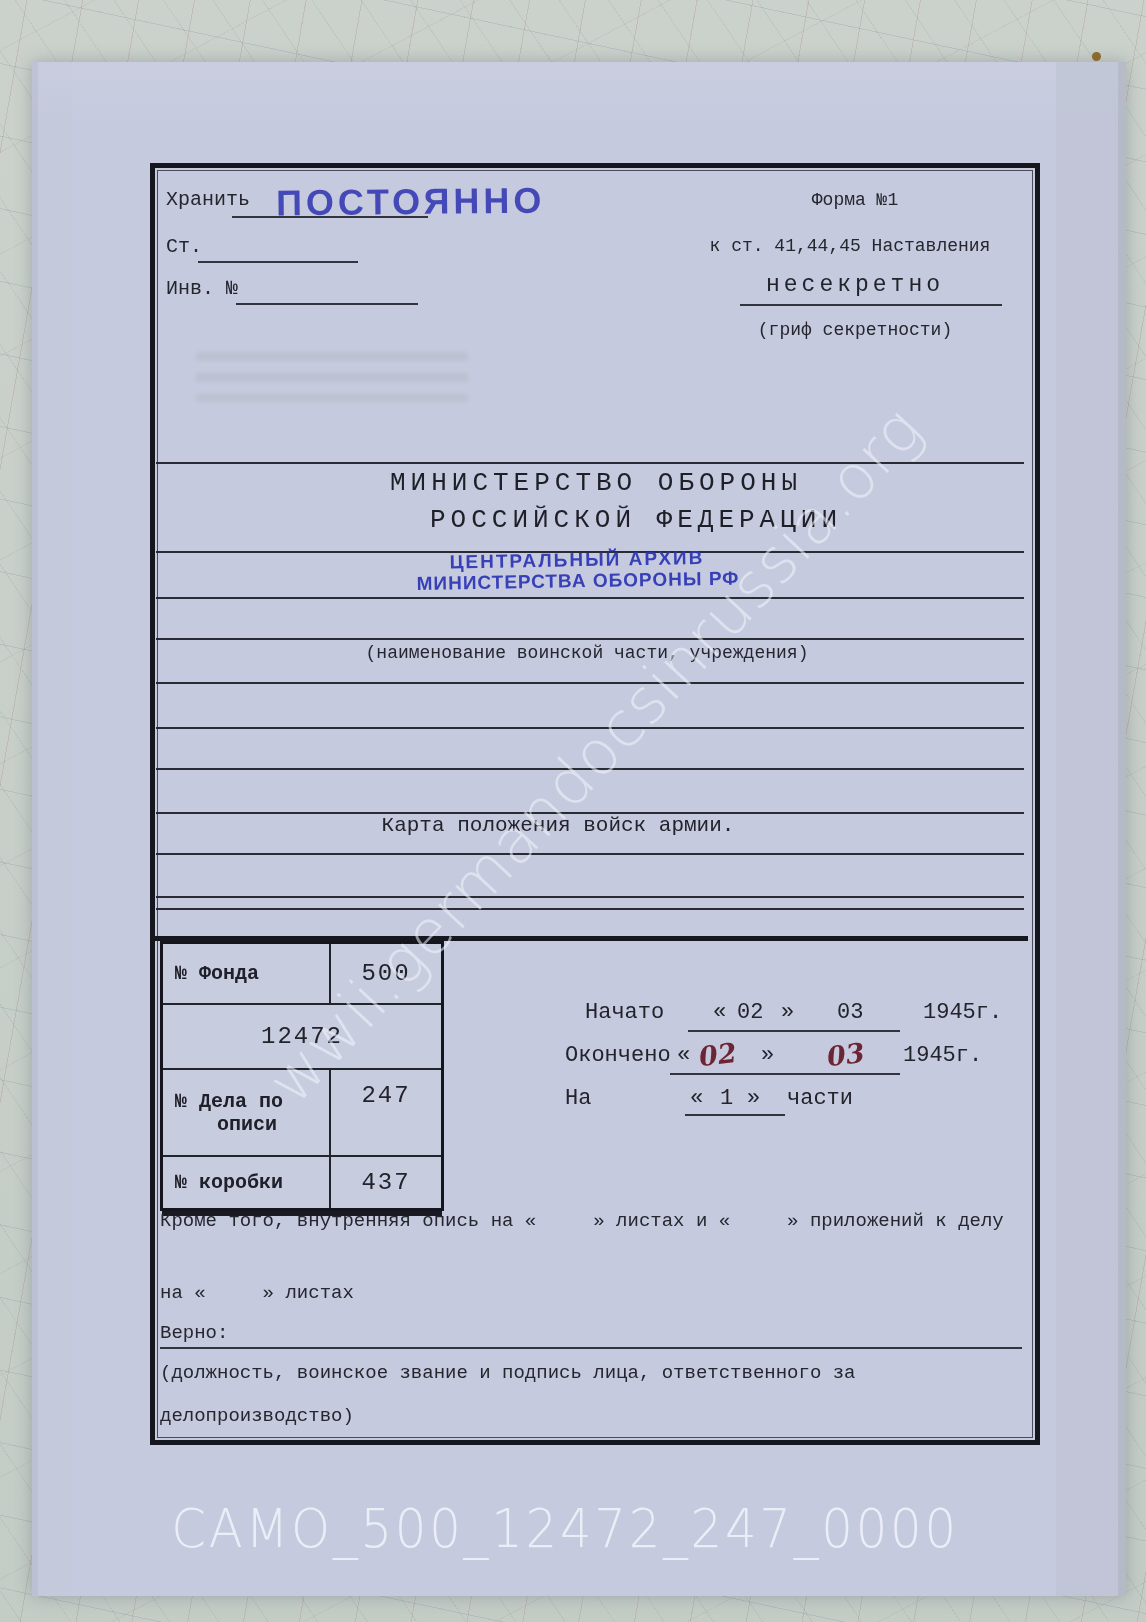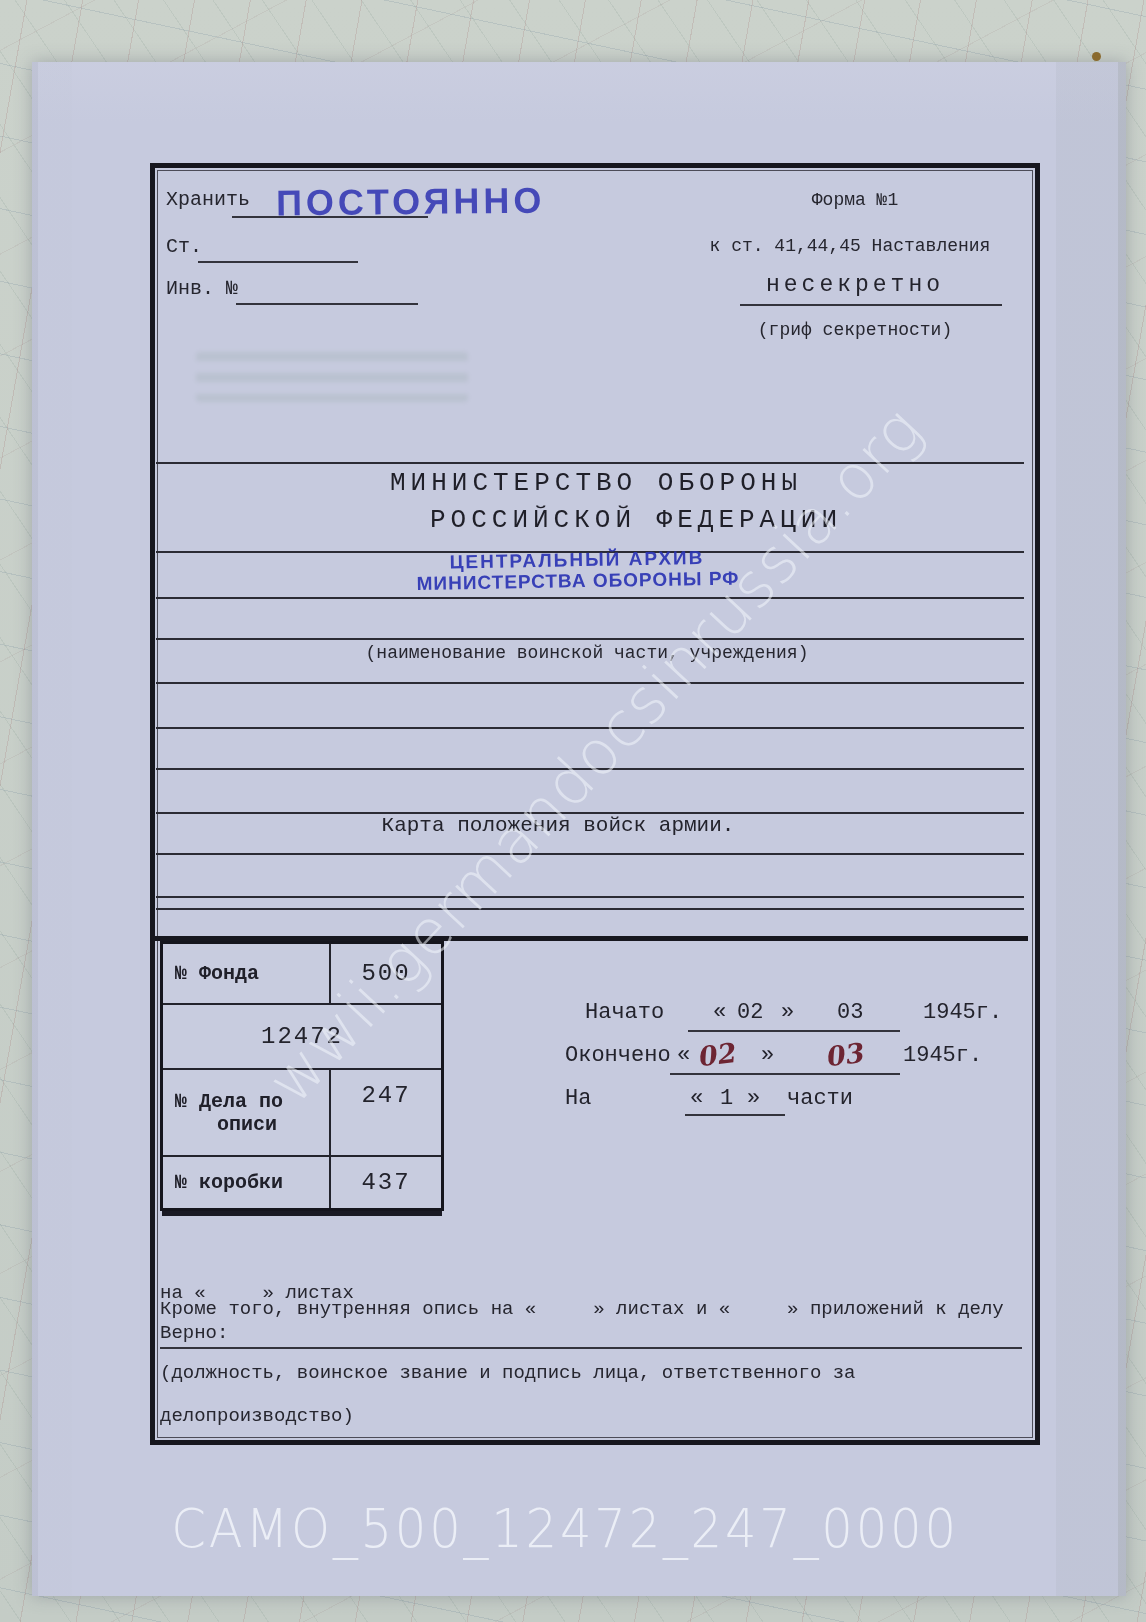--- a/index.html
+++ b/index.html
@@ -188,21 +188,21 @@
 
   <div class="drow" style="top:1086px;">
     <span style="left:0;">На</span>
     <span style="left:125px;">«</span>
     <span style="left:155px;">1</span>
     <span style="left:182px;">»</span>
     <span style="left:222px;">части</span>
   </div>
   <div class="uline" style="left:685px;top:1114px;width:100px;"></div>
 
-  <div class="footer-text" style="top:1298px;">Кроме того, внутренняя опись на «     » листах и «     » приложений к делу</div>
+  <div class="footer-text" style="top:1210px;">Кроме того, внутренняя опись на «     » листах и «     » приложений к делу</div>
   <div class="footer-text" style="top:1282px;">на «     » листах</div>
   <div class="footer-text" style="top:1322px;">Верно:</div>
   <div class="uline" style="left:160px;top:1347px;width:862px;height:2px;"></div>
   <div class="footer-text" style="top:1362px;">(должность, воинское звание и подпись лица, ответственного за</div>
   <div class="footer-text" style="top:1405px;">делопроизводство)</div>
 
   <div class="watermark">wwii.germandocsinrussia.org</div>
   <div class="scanid">CAMO_500_12472_247_0000</div>
 </div>
 

